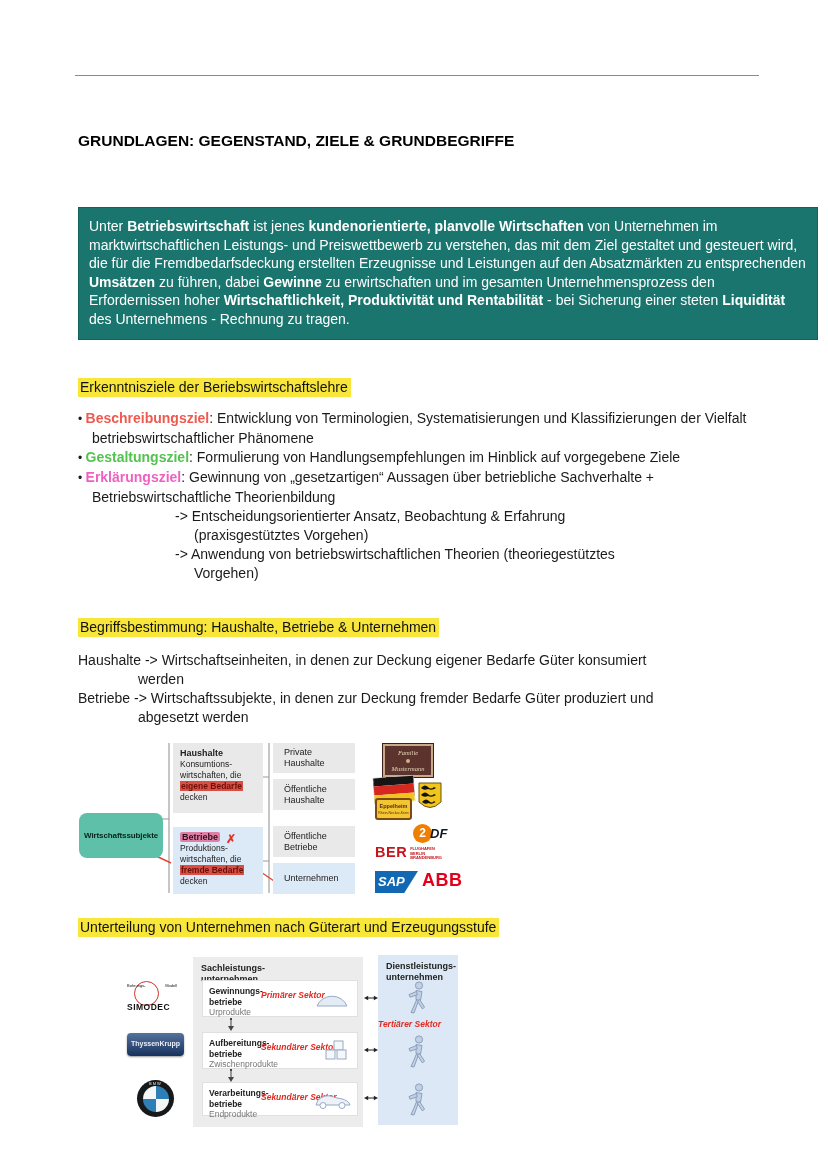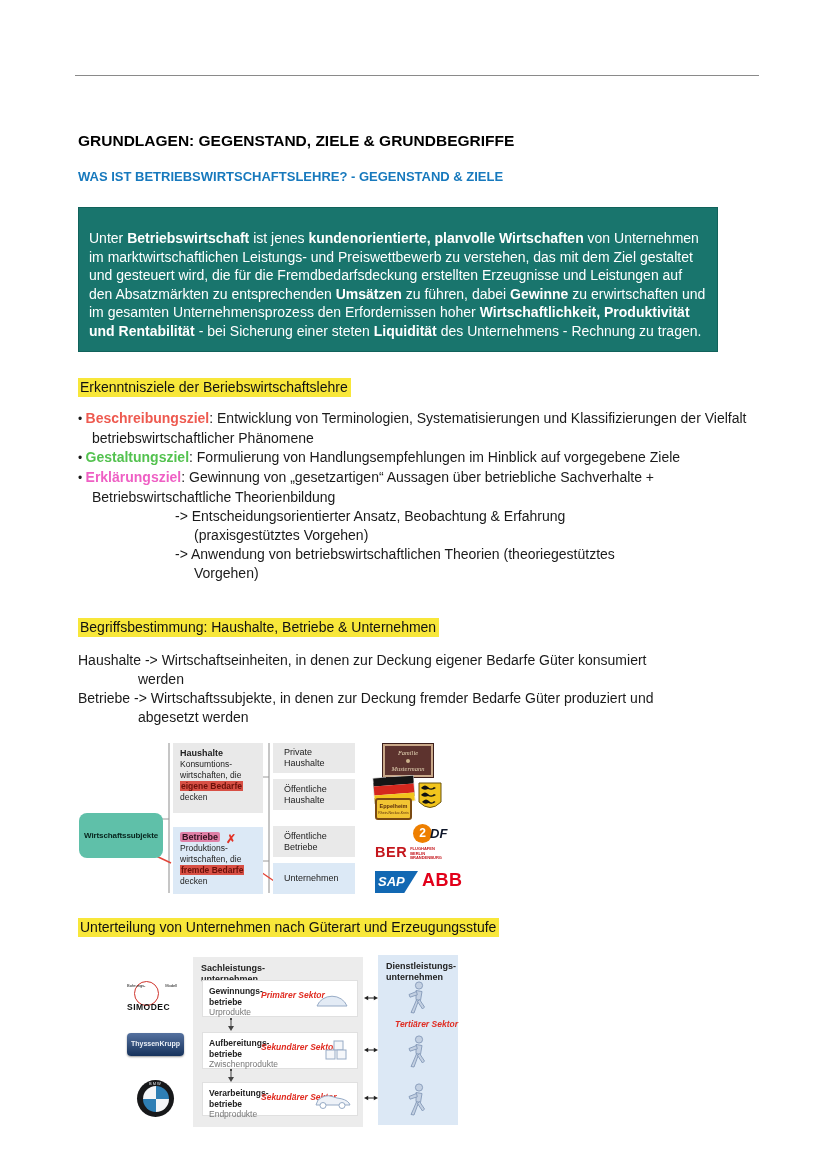--- a/index.html
+++ b/index.html
@@ -7,23 +7,23 @@
   .page {
     position:relative; width:828px; height:1171px; background:#ffffff;
     font-family:"Liberation Sans", sans-serif; color:#1a1a1a; overflow:hidden;
   }
   .top-rule { position:absolute; left:75px; top:75px; width:684px; height:1px; background:#8a8a8a; }
   .doc-header { position:absolute; left:78px; top:84px; width:680px; display:flex; justify-content:space-between; font-size:19px; color:#111; }
   .h-main { position:absolute; left:78px; top:132px; font-size:15.5px; font-weight:bold; color:#000; }
   .h-sub  { position:absolute; left:78px; top:169px; font-size:13px; font-weight:bold; color:#1779bd; }
 
   .def-box {
-    position:absolute; left:78px; top:207px; width:640px;
+    position:absolute; left:78px; top:207px; width:740px;
     background:#19756d; border:1px solid #11625b; color:#fff;
-    padding:21px 10px 10px 10px; font-size:14px; line-height:18.6px;
+    padding:9px 10px 10px 10px; font-size:14px; line-height:18.6px;
   }
   .def-box .b { font-weight:bold; }
 
   .hl { position:absolute; left:78px; font-size:14px; color:#111;text-align:right; }
   .hl > span { background:#f8e73a; padding:1px 3px 2px 2px; }
   .hl1 { top:379px; } .hl2 { top:619px; } .hl3 { top:919px; }
 
   .goals { position:absolute; left:78px; top:409px; width:690px; font-size:14px; line-height:19px; }
   .goal { padding-left:14px; text-indent:-14px; }
   .goal::before { content:"\2022\00a0"; font-size:12px; }
@@ -97,21 +97,21 @@
   .d2-box .ttl { font-size:8.5px; font-weight:bold; line-height:10.5px; white-space:pre-line; color:#222; }
   .d2-box .sub { font-size:8.5px; color:#777; line-height:11px; }
   .sector { position:absolute; color:#e02b20; font-style:italic; font-weight:bold; font-size:8.5px; white-space:nowrap; }
   .sec-in-box { left:58px; top:9px; }
   .d2-icon { position:absolute; }
   .icon-dome  { right:8px; top:9px; }
   .icon-cubes { right:9px; top:7px; }
   .icon-car   { right:4px; top:9px; }
   .person { position:absolute; left:50%; transform:translateX(-50%); }
   .person-0 { top:26px; } .person-1 { top:80px; } .person-2 { top:128px; }
-  .tertiaer { left:0; right:0; top:64px; text-align:right; }
+  .tertiaer { left:0; right:0; top:64px; text-align:left; }
   .vert-arrow { position:absolute; left:34px; }
   .va-0 { top:61px; } .va-1 { top:112px; }
   .dbl-arrow { position:absolute; left:286px; }
   .da-0 { top:41px; } .da-1 { top:93px; } .da-2 { top:141px; }
 
   
   .simodec { position:absolute; left:47px; top:28px; width:54px; height:32px; font-size:4px; color:#111; }
   .simodec .ring { position:absolute; left:9px; top:0; width:25px; height:25px; border:1.5px solid #d0342c; border-radius:50%; }
   .simodec .t1 { position:absolute; left:2px; top:2px; }
   .simodec .t2 { position:absolute; right:2px; top:2px; }
@@ -127,21 +127,20 @@
 </style>
 </head>
 <body>
 
 <div class="page">
 
   <div class="top-rule"></div>
 
 
   <div class="h-main">GRUNDLAGEN: GEGENSTAND, ZIELE &amp; GRUNDBEGRIFFE</div>
-  <div class="h-sub">WAS IST BETRIEBSWIRTSCHAFTSLEHRE? - GEGENSTAND &amp; ZIELE</div>
 
   <div class="def-box"><span>Unter </span><span class="b">Betriebswirtschaft</span><span> ist jenes </span><span class="b">kundenorientierte, planvolle Wirtschaften</span><span> von Unternehmen im marktwirtschaftlichen Leistungs- und Preiswettbewerb zu verstehen, das mit dem Ziel gestaltet und gesteuert wird, die für die Fremdbedarfsdeckung erstellten Erzeugnisse und Leistungen auf den Absatzmärkten zu entsprechenden </span><span class="b">Umsätzen</span><span> zu führen, dabei </span><span class="b">Gewinne</span><span> zu erwirtschaften und im gesamten Unternehmensprozess den Erfordernissen hoher </span><span class="b">Wirtschaftlichkeit, Produktivität und Rentabilität</span><span> - bei Sicherung einer steten </span><span class="b">Liquidität</span><span> des Unternehmens -  Rechnung zu tragen.</span></div>
 
   <div class="hl hl1"><span>Erkenntnisziele der Beriebswirtschaftslehre</span></div>
 
   <div class="goals">
     <div class="goal"><span class="term term-red">Beschreibungsziel</span><span>: Entwicklung von Terminologien, Systematisierungen und Klassifizierungen der Vielfalt betriebswirtschaftlicher Phänomene</span></div>
     <div class="goal"><span class="term term-green">Gestaltungsziel</span><span>: Formulierung von Handlungsempfehlungen im Hinblick auf vorgegebene Ziele</span></div>
     <div class="goal"><span class="term term-pink">Erklärungsziel</span><span>: Gewinnung von „gesetzartigen“ Aussagen über betriebliche Sachverhalte + Betriebswirtschaftliche Theorienbildung</span></div>
     <div class="subgoals">

